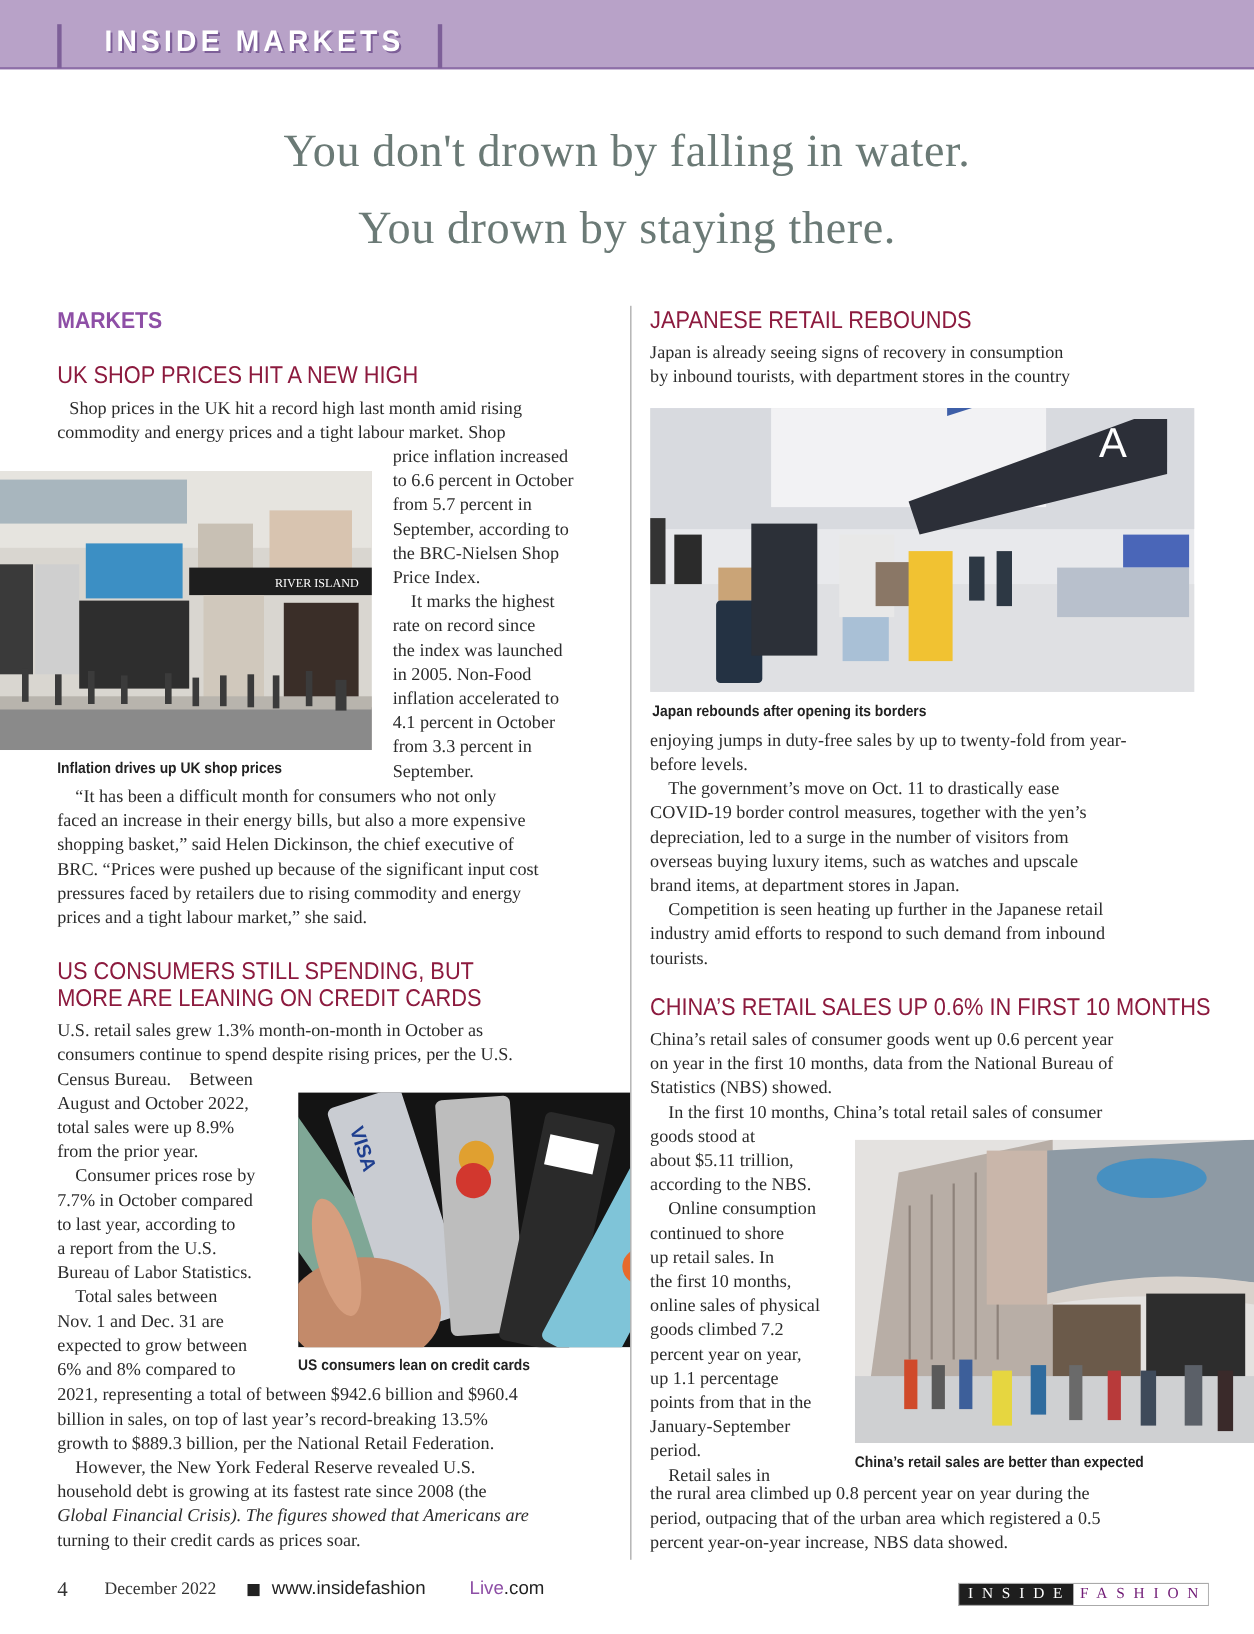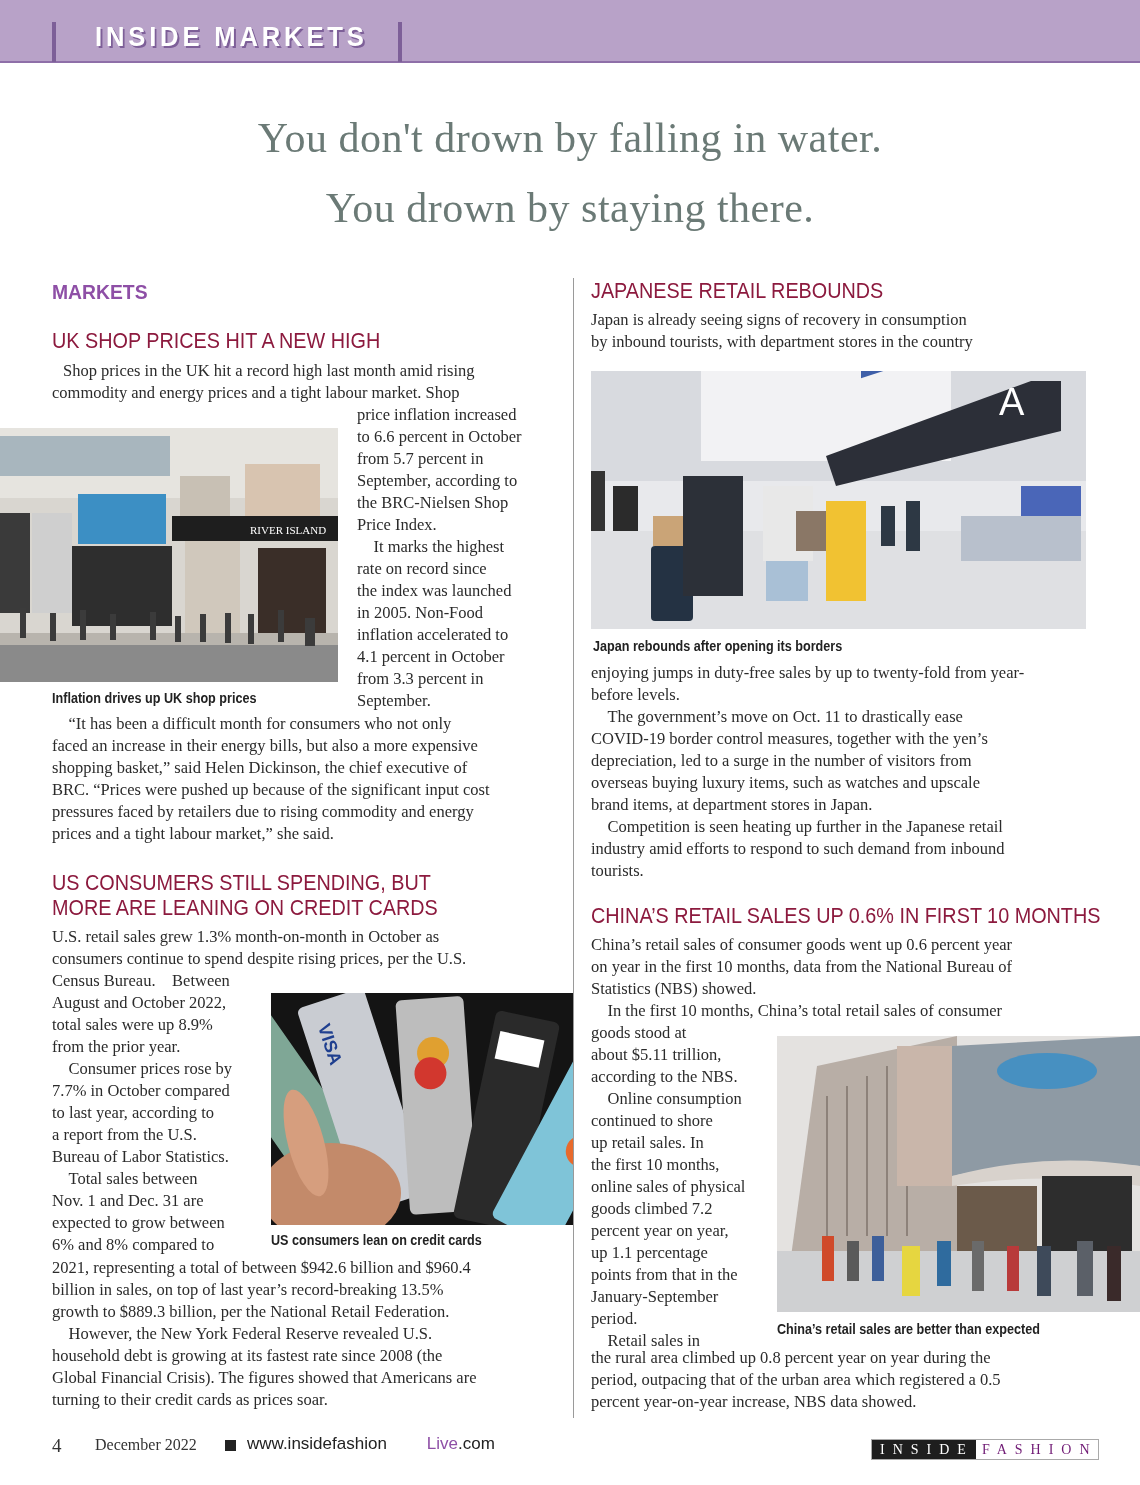--- a/index.html
+++ b/index.html
@@ -155,21 +155,21 @@
   </svg>
 </div>
 <div class="caption" style="left:271px; top:1232px;">US consumers lean on credit cards</div>
 
 <div id="us-after">
     <div class="txt" style="left: 52px; top: 1257px;">2021, representing a total of between $942.6 billion and $960.4</div>
     <div class="txt" style="left: 52px; top: 1279px;">billion in sales, on top of last year’s record-breaking 13.5%</div>
     <div class="txt" style="left: 52px; top: 1301px;">growth to $889.3 billion, per the National Retail Federation.</div>
     <div class="txt" style="left: 52px; top: 1323px;"> However, the New York Federal Reserve revealed U.S.</div>
     <div class="txt" style="left: 52px; top: 1345px;">household debt is growing at its fastest rate since 2008 (the</div>
-    <div class="txt" style="left: 52px; top: 1367px;">Global Financial Crisis). The figures showed that Americans are</div>
+    <div class="txt" style="left: 52px; top: 1367px; font-style: italic;">Global Financial Crisis). The figures showed that Americans are</div>
     <div class="txt" style="left: 52px; top: 1389px;">turning to their credit cards as prices soar.</div>
   </div>
 
 <div class="headline" style="left:591px; top:278px;">JAPANESE RETAIL REBOUNDS</div>
 <div class="txt" style="left:591px; top:309px;">Japan is already seeing signs of recovery in consumption</div>
 <div class="txt" style="left:591px; top:331px;">by inbound tourists, with department stores in the country</div>
 
 <div class="photo" style="left:591px; top:371px; width:495px; height:258px;">
   <svg width="495" height="258" viewBox="0 0 495 258">
     <rect width="495" height="258" fill="#e8e9ec"></rect>

